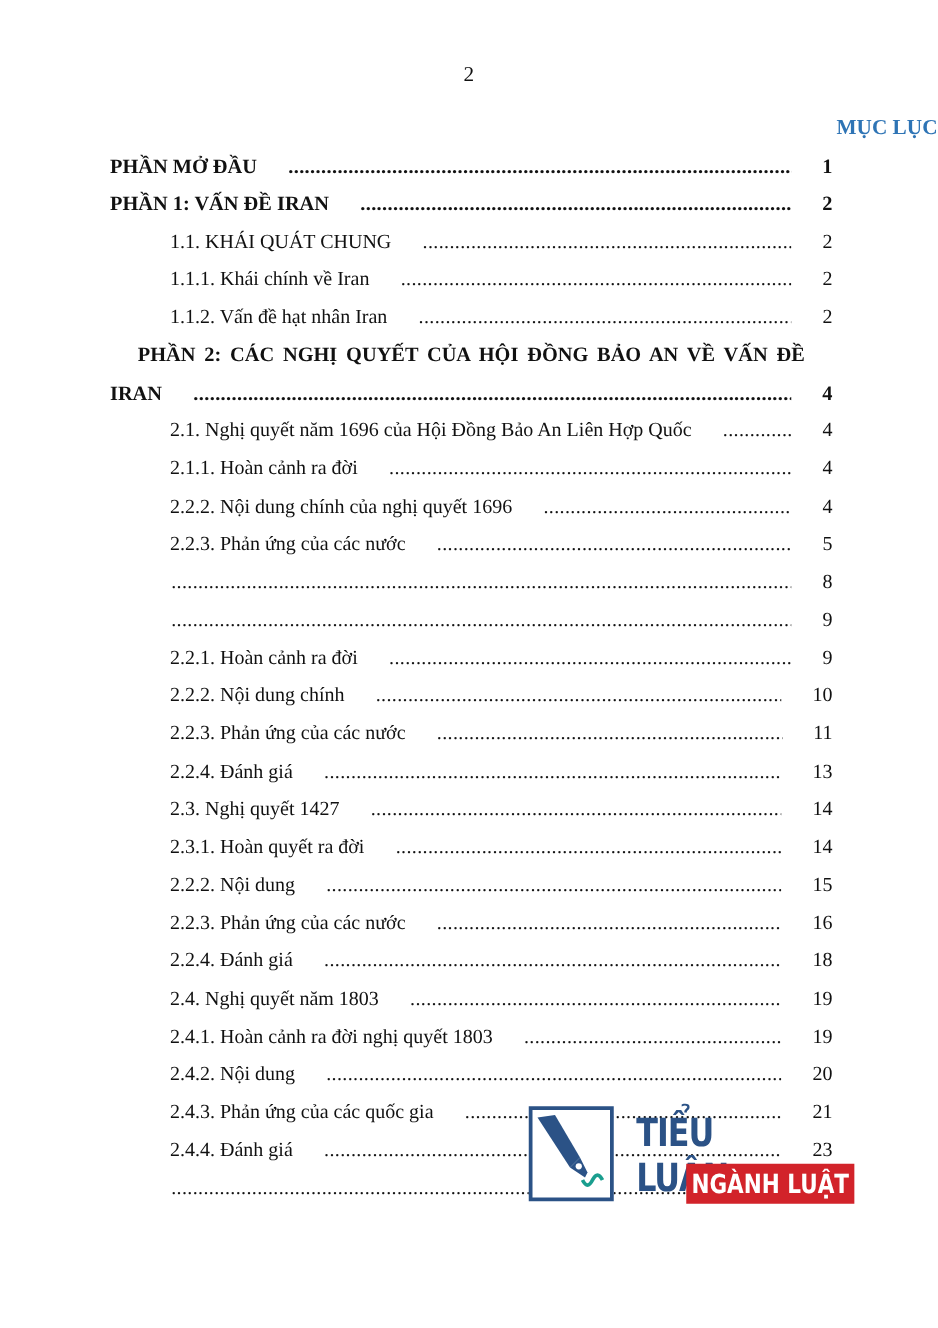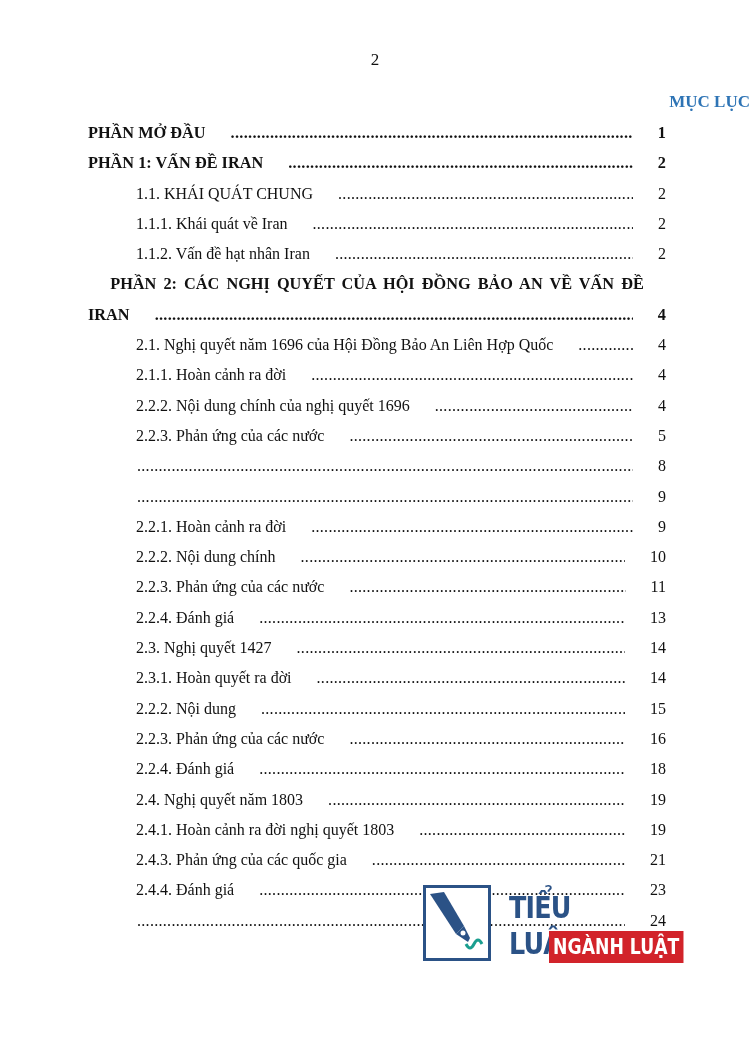--- a/index.html
+++ b/index.html
@@ -42,21 +42,21 @@
       <span class="label">PHẦN 1: VẤN ĐỀ IRAN </span>
       <span class="dots"></span>
       <span class="pg">2</span>
     </div>
   <div class="toc-row lvl1">
       <span class="label">1.1. KHÁI QUÁT CHUNG</span>
       <span class="dots"></span>
       <span class="pg">2</span>
     </div>
   <div class="toc-row lvl1">
-      <span class="label">1.1.1. Khái quát về Iran </span>
+      <span class="label">1.1.1. Khái chính về Iran </span>
       <span class="dots"></span>
       <span class="pg">2</span>
     </div>
   <div class="toc-row lvl1">
       <span class="label">1.1.2. Vấn đề hạt nhân Iran</span>
       <span class="dots"></span>
       <span class="pg">2</span>
     </div>
   <div class="toc-row lvl0 wrap-first">
       <span class="label">PHẦN 2: CÁC NGHỊ QUYẾT CỦA HỘI ĐỒNG BẢO AN  VỀ VẤN ĐỀ</span>
@@ -143,20 +143,25 @@
       <span class="label">2.4. Nghị quyết năm 1803</span>
       <span class="dots"></span>
       <span class="pg">19</span>
     </div>
   <div class="toc-row lvl1">
       <span class="label">2.4.1. Hoàn cảnh ra đời nghị quyết 1803</span>
       <span class="dots"></span>
       <span class="pg">19</span>
     </div>
   <div class="toc-row lvl1">
+      <span class="label">2.4.2. Nội dung </span>
+      <span class="dots"></span>
+      <span class="pg">20</span>
+    </div>
+  <div class="toc-row lvl1">
       <span class="label">2.4.3. Phản ứng của các quốc gia</span>
       <span class="dots"></span>
       <span class="pg">21</span>
     </div>
   <div class="toc-row lvl1">
       <span class="label">2.4.4. Đánh giá</span>
       <span class="dots"></span>
       <span class="pg">23</span>
     </div>
   <div class="toc-row lvl1">

